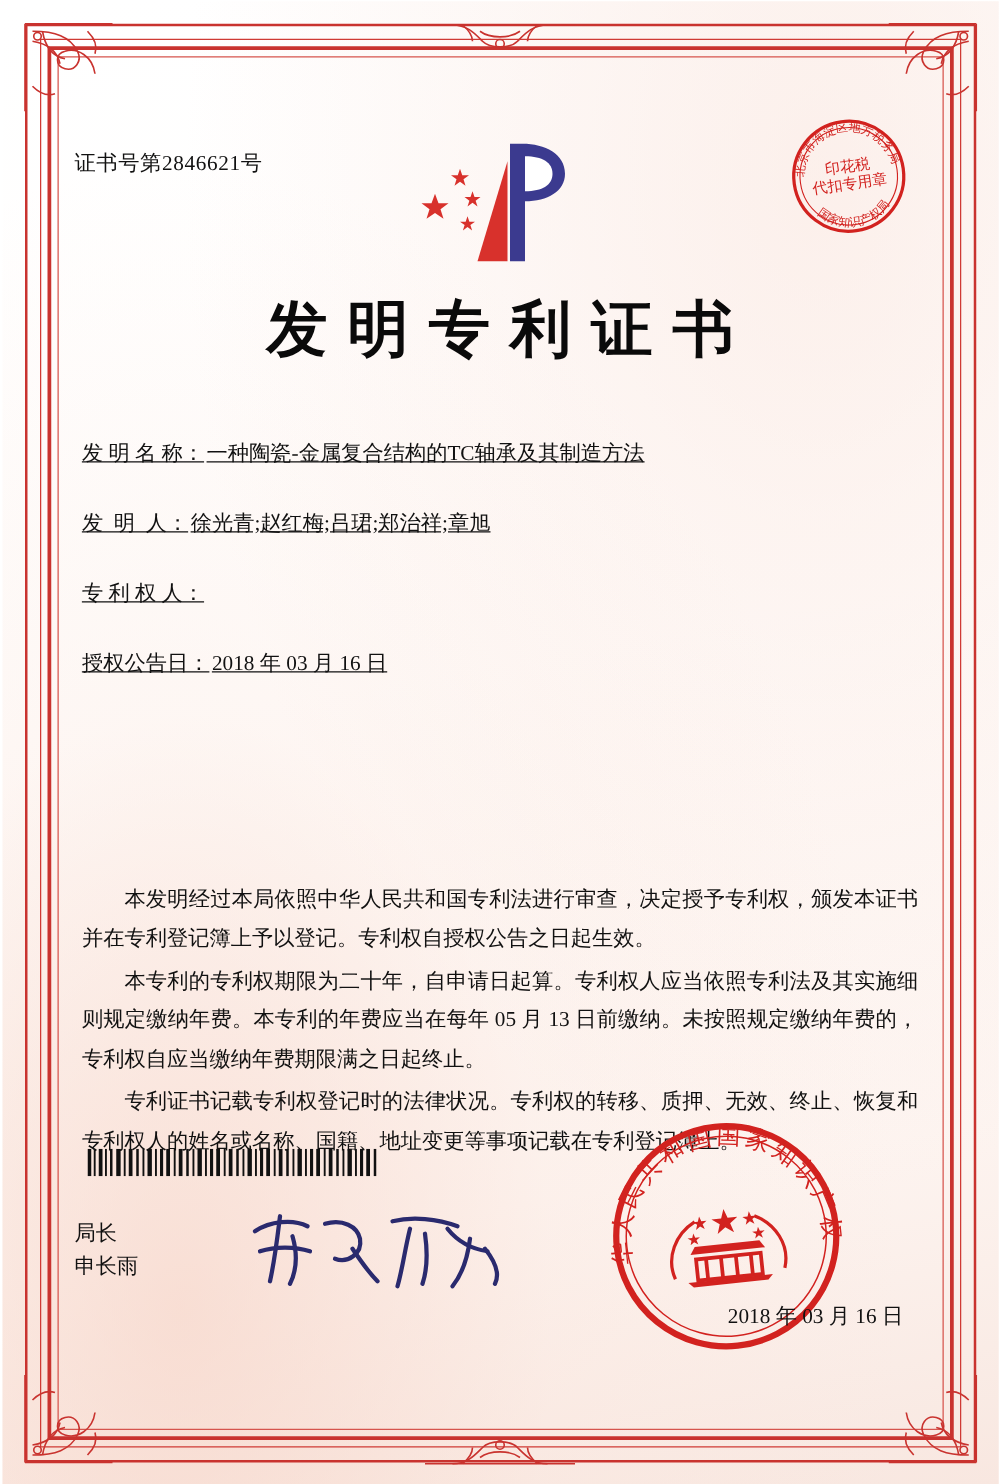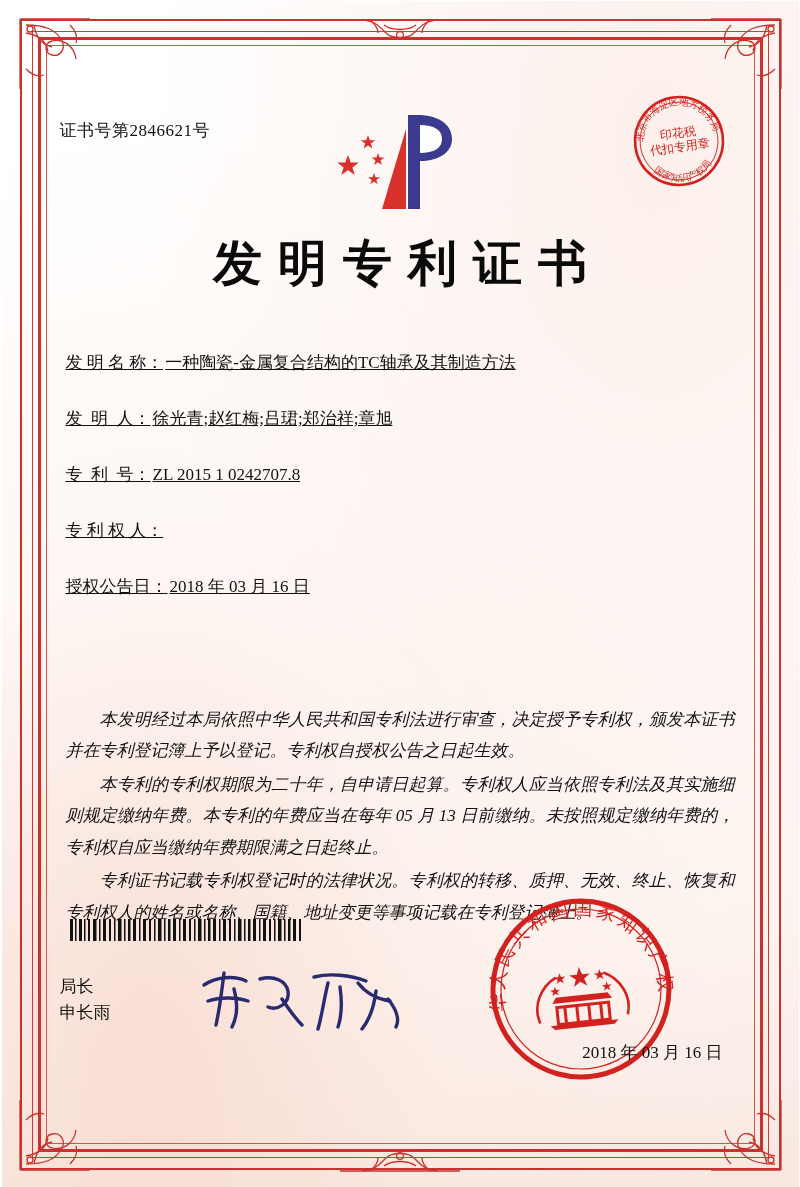--- a/index.html
+++ b/index.html
@@ -134,21 +134,20 @@
     margin-left: 2px;
   }
 
   .body-text {
     position: absolute;
     left: 6px; right: 6px; top: 645px;
     font-size: 17px;
     line-height: 1.85;
     color: #111;
     text-align: justify;
-    font-style: italic;
   }
   .body-text p {
     margin: 0 0 2px 0;
     text-indent: 2em;
   }
 
   .barcode {
     position: absolute;
     left: 10px; top: 860px;
     width: 235px; height: 22px;
@@ -312,24 +311,20 @@
     <div class="main-title">发明专利证书</div>
 
     <div class="fields">
       <div class="field-row">
         <span class="field-label">发 明 名 称：</span>
         <span class="field-value">一种陶瓷-金属复合结构的TC轴承及其制造方法</span>
       </div>
       <div class="field-row">
         <span class="field-label">发  明  人：</span>
         <span class="field-value">徐光青;赵红梅;吕珺;郑治祥;章旭</span>
-      </div>
-      <div class="field-row">
-        <span class="field-label">专  利  号：</span>
-        <span class="field-value">ZL 2015 1 0242707.8</span>
       </div>
       <div class="field-row">
         <span class="field-label">专 利 权 人：</span>
       </div>
       <div class="field-row">
         <span class="field-label">授权公告日：</span>
         <span class="field-value">2018 年 03 月 16 日</span>
       </div>
     </div>
 

